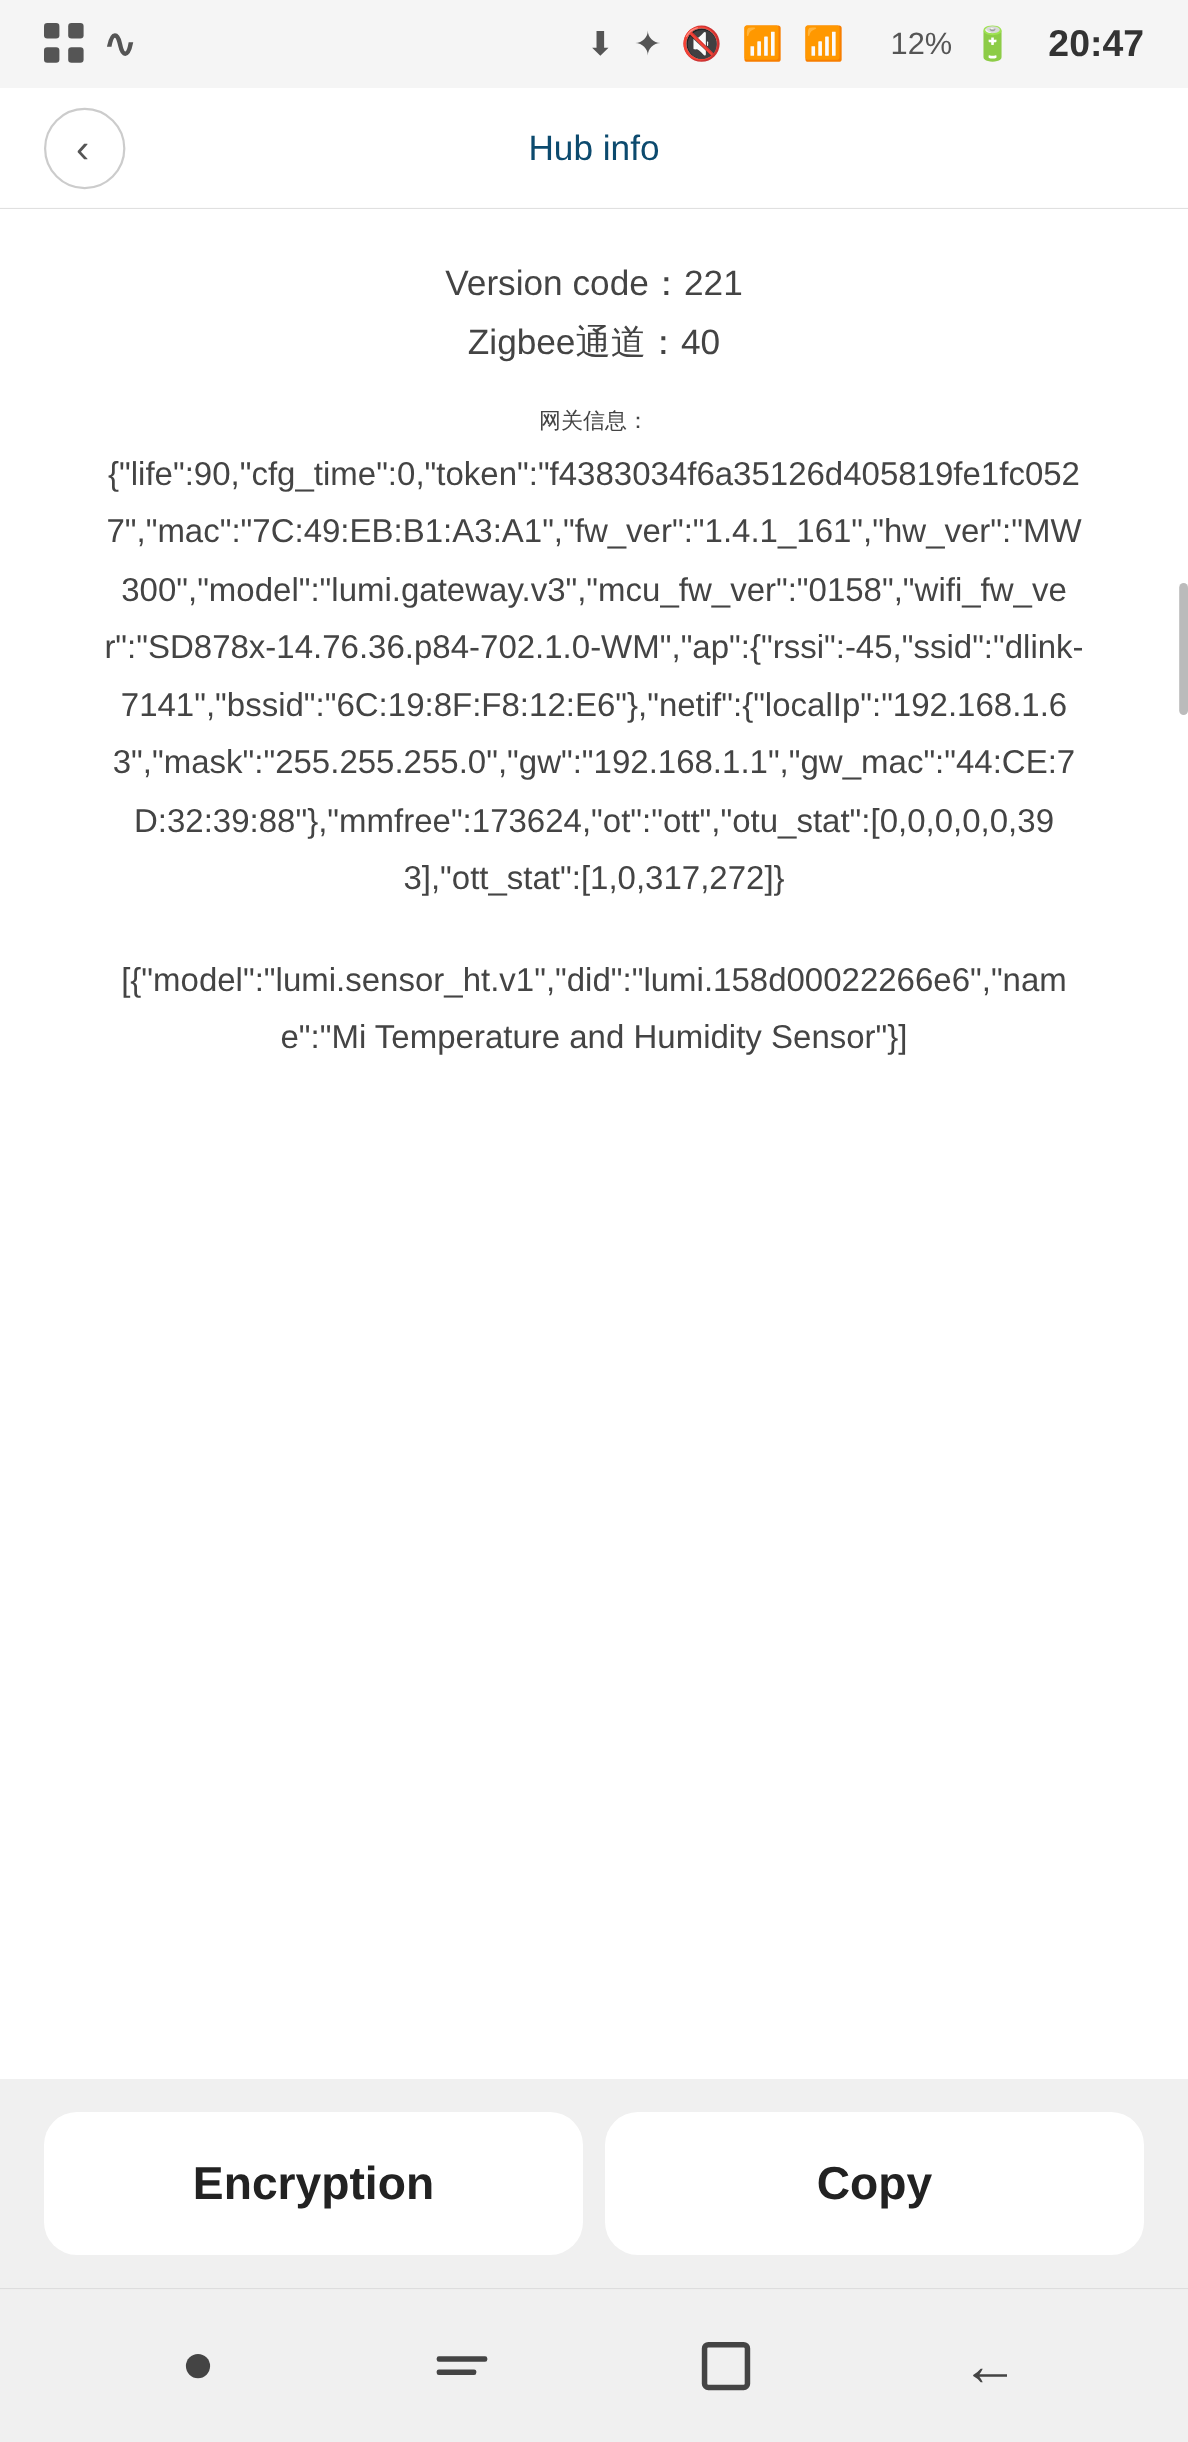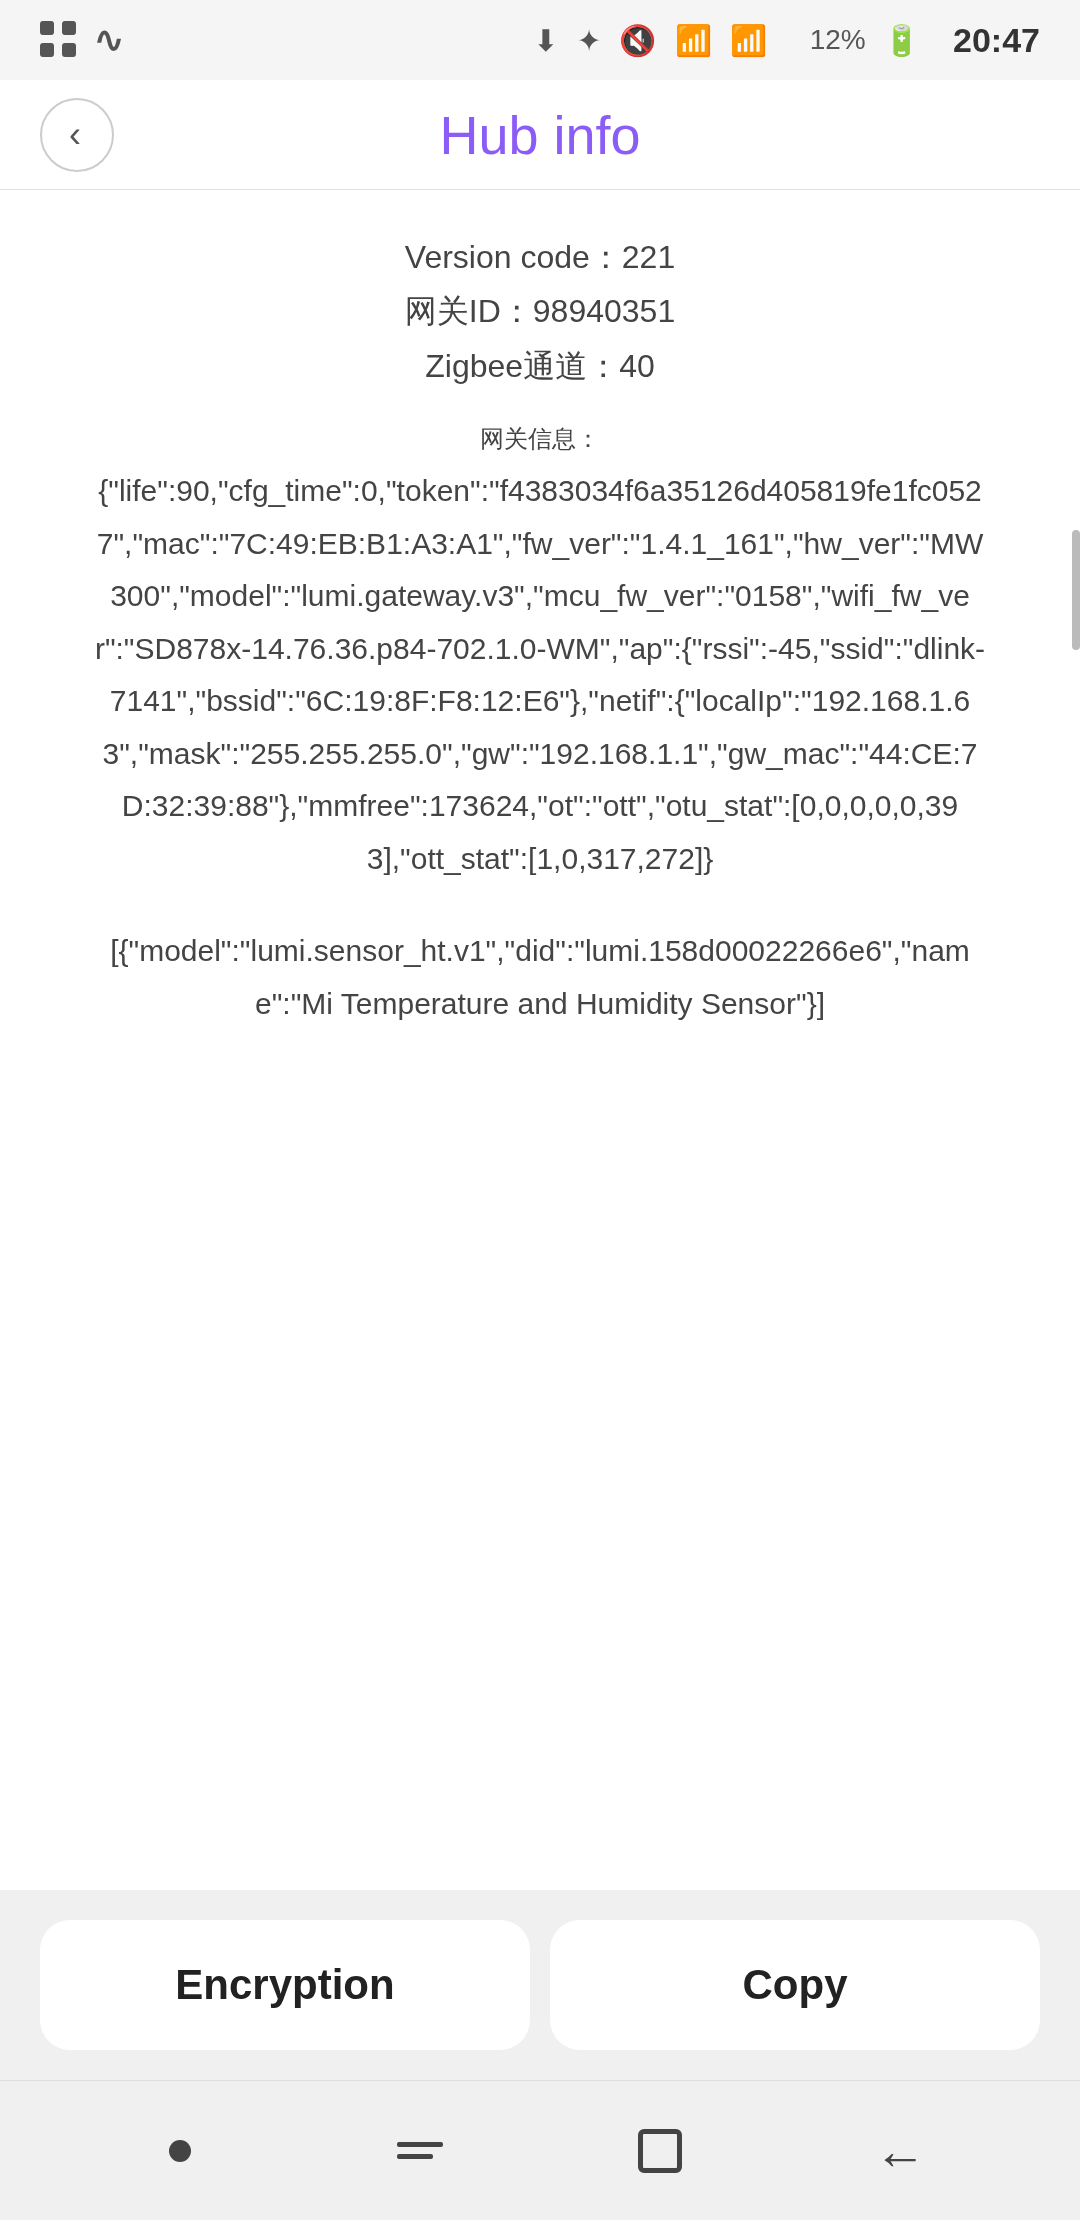--- a/index.html
+++ b/index.html
@@ -105,23 +105,23 @@
       cursor: pointer;
     }
 
     .back-chevron {
       font-size: 36px;
       color: #555;
       margin-left: -4px;
     }
 
     .header-title {
-      font-size: 54px;
+      font-size: 32px;
       font-weight: 500;
-      color: #8b5cf6;
+      color: #0c4a6e;
     }
 
     
     .main-content {
       flex: 1;
       background: #ffffff;
       padding: 40px 94px 30px;
       overflow: hidden;
     }
 
@@ -130,21 +130,21 @@
       color: #444;
       text-align: center;
       line-height: 1.7;
     }
 
     .info-section {
       margin-bottom: 30px;
     }
 
     .info-section-title {
-      font-size: 24px;
+      font-size: 20px;
       color: #444;
       text-align: center;
       margin-bottom: 10px;
     }
 
     .info-json {
       font-size: 30px;
       color: #444;
       text-align: center;
       line-height: 1.75;
@@ -271,21 +271,20 @@
 <div class="header">
   <div class="back-button">
     <span class="back-chevron">‹</span>
   </div>
   <span class="header-title">Hub info</span>
 </div>
 
 <div class="main-content" style="position:relative;">
   <div class="info-section">
     <div class="info-text">Version code：221</div>
-    <div class="info-text">网关ID：98940351</div>
     <div class="info-text">Zigbee通道：40</div>
   </div>
 
   <div class="info-section">
     <div class="info-section-title">网关信息：</div>
     <div class="info-json">{"life":90,"cfg_time":0,"token":"f4383034f6a35126d405819fe1fc0527","mac":"7C:49:EB:B1:A3:A1","fw_ver":"1.4.1_161","hw_ver":"MW300","model":"lumi.gateway.v3","mcu_fw_ver":"0158","wifi_fw_ver":"SD878x-14.76.36.p84-702.1.0-WM","ap":{"rssi":-45,"ssid":"dlink-7141","bssid":"6C:19:8F:F8:12:E6"},"netif":{"localIp":"192.168.1.63","mask":"255.255.255.0","gw":"192.168.1.1","gw_mac":"44:CE:7D:32:39:88"},"mmfree":173624,"ot":"ott","otu_stat":[0,0,0,0,0,393],"ott_stat":[1,0,317,272]}</div>
   </div>
 
   <div class="info-section sub-section">
     <div class="info-json">[{"model":"lumi.sensor_ht.v1","did":"lumi.158d00022266e6","name":"Mi Temperature and Humidity Sensor"}]</div>

